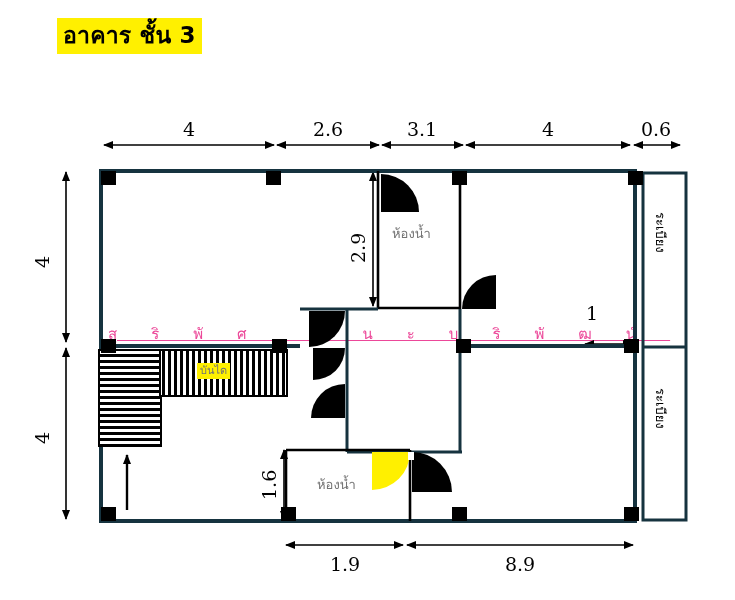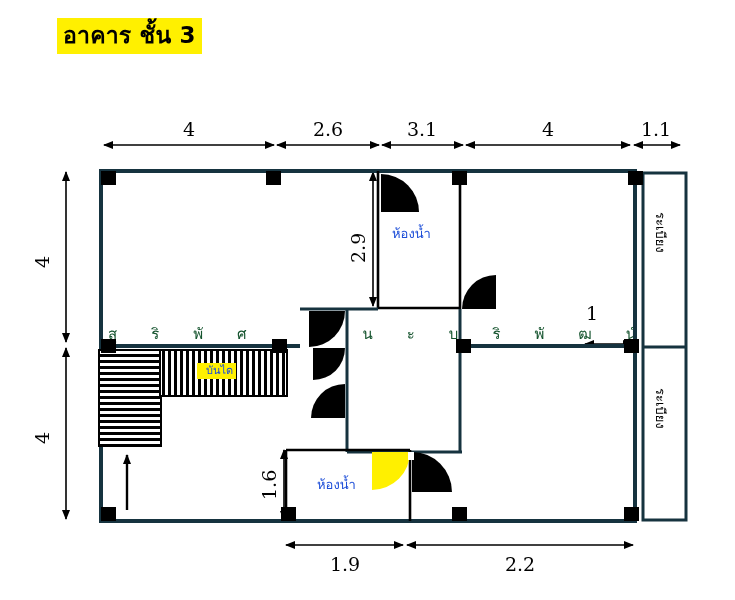--- a/index.html
+++ b/index.html
@@ -32,25 +32,25 @@
     line-height: 30px;
     padding: 2px 6px 4px 6px;
     white-space: nowrap;
     letter-spacing: 0.2px;
   }
   .roomlabel {
     position: absolute;
     font-size: 13px;
     line-height: 16px;
     white-space: nowrap;
-    color: #1d4ed8;
+    color: #737373;
   }
   .hl {
     background: #FFF000;
-    padding: 1px 3px 2px 9px;
+    padding: 1px 3px 2px 3px;
     font-size: 11px;
     line-height: 13px;
   }
   .rot-label {
     position: absolute;
     font-size: 13px;
     white-space: nowrap;
     transform-origin: 0 0;
     transform: rotate(90deg);
   }
@@ -79,23 +79,24 @@
     position: absolute;
     left: 0; top: 0;
     width: 735px;
     height: 600px;
     pointer-events: none;
   }
   
   .wm {
     position: absolute;
     font-size: 15px;
-    color: #14532d;
+    color: #ec4899;
     white-space: nowrap;
     letter-spacing: 34px;
+    text-decoration: underline;
   }
 </style>
 </head>
 <body>
 
 <div id="plan-root">
 
   <div id="page-title">อาคาร ชั้น 3</div>
 
   <div class="wm" style="left:108px; top:322px;">สุริพัศ ธนะบริพัฒน์</div>
@@ -213,27 +214,27 @@
       <rect x="281" y="507" width="15" height="14" fill="#000"></rect>
       <rect x="452" y="507" width="15" height="14" fill="#000"></rect>
       <rect x="624" y="507" width="15" height="14" fill="#000"></rect>
     </g>
   </svg>
 
   <div class="dim" style="left:154px; top:118px; width:70px;">4</div>
   <div class="dim" style="left:293px; top:118px; width:70px;">2.6</div>
   <div class="dim" style="left:387px; top:118px; width:70px;">3.1</div>
   <div class="dim" style="left:513px; top:118px; width:70px;">4</div>
-  <div class="dim" style="left:621px; top:118px; width:70px;">1.1</div>
+  <div class="dim" style="left:621px; top:118px; width:70px;">0.6</div>
 
   <div class="dim-v" style="left:31px; top:268px;">4</div>
   <div class="dim-v" style="left:31px; top:444px;">4</div>
 
   <div class="dim" style="left:310px; top:553px; width:70px;">1.9</div>
-  <div class="dim" style="left:485px; top:553px; width:70px;">2.2</div>
+  <div class="dim" style="left:485px; top:553px; width:70px;">8.9</div>
 
   <div class="dim-v" style="left:347px; top:263px;">2.9</div>
   <div class="dim-v" style="left:258px; top:500px;">1.6</div>
   <div class="dim" style="left:575px; top:302px; width:34px;">1</div>
 
   <div class="roomlabel" style="left:392px; top:226px;">ห้องน้ำ</div>
 
   <div class="roomlabel" style="left:317px; top:477px;">ห้องน้ำ</div>
 
   <div class="roomlabel" style="left:197px; top:362px;">

